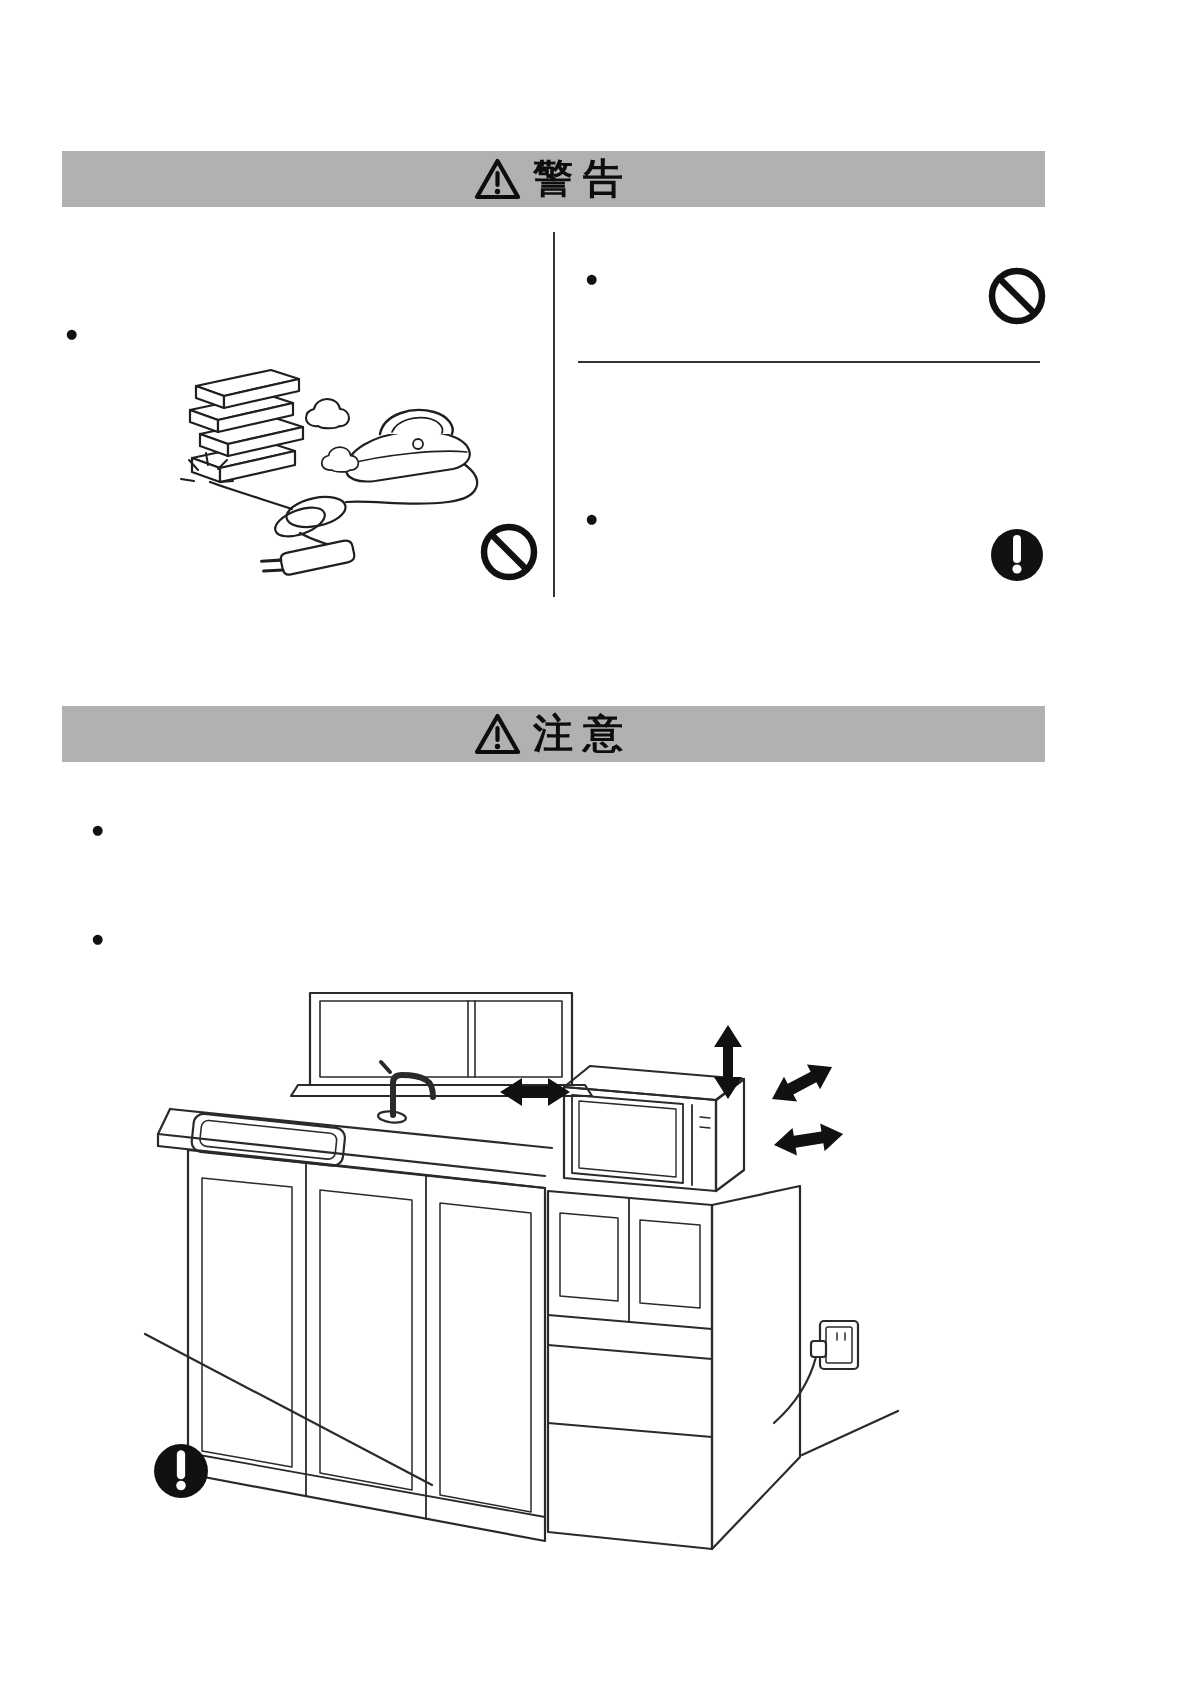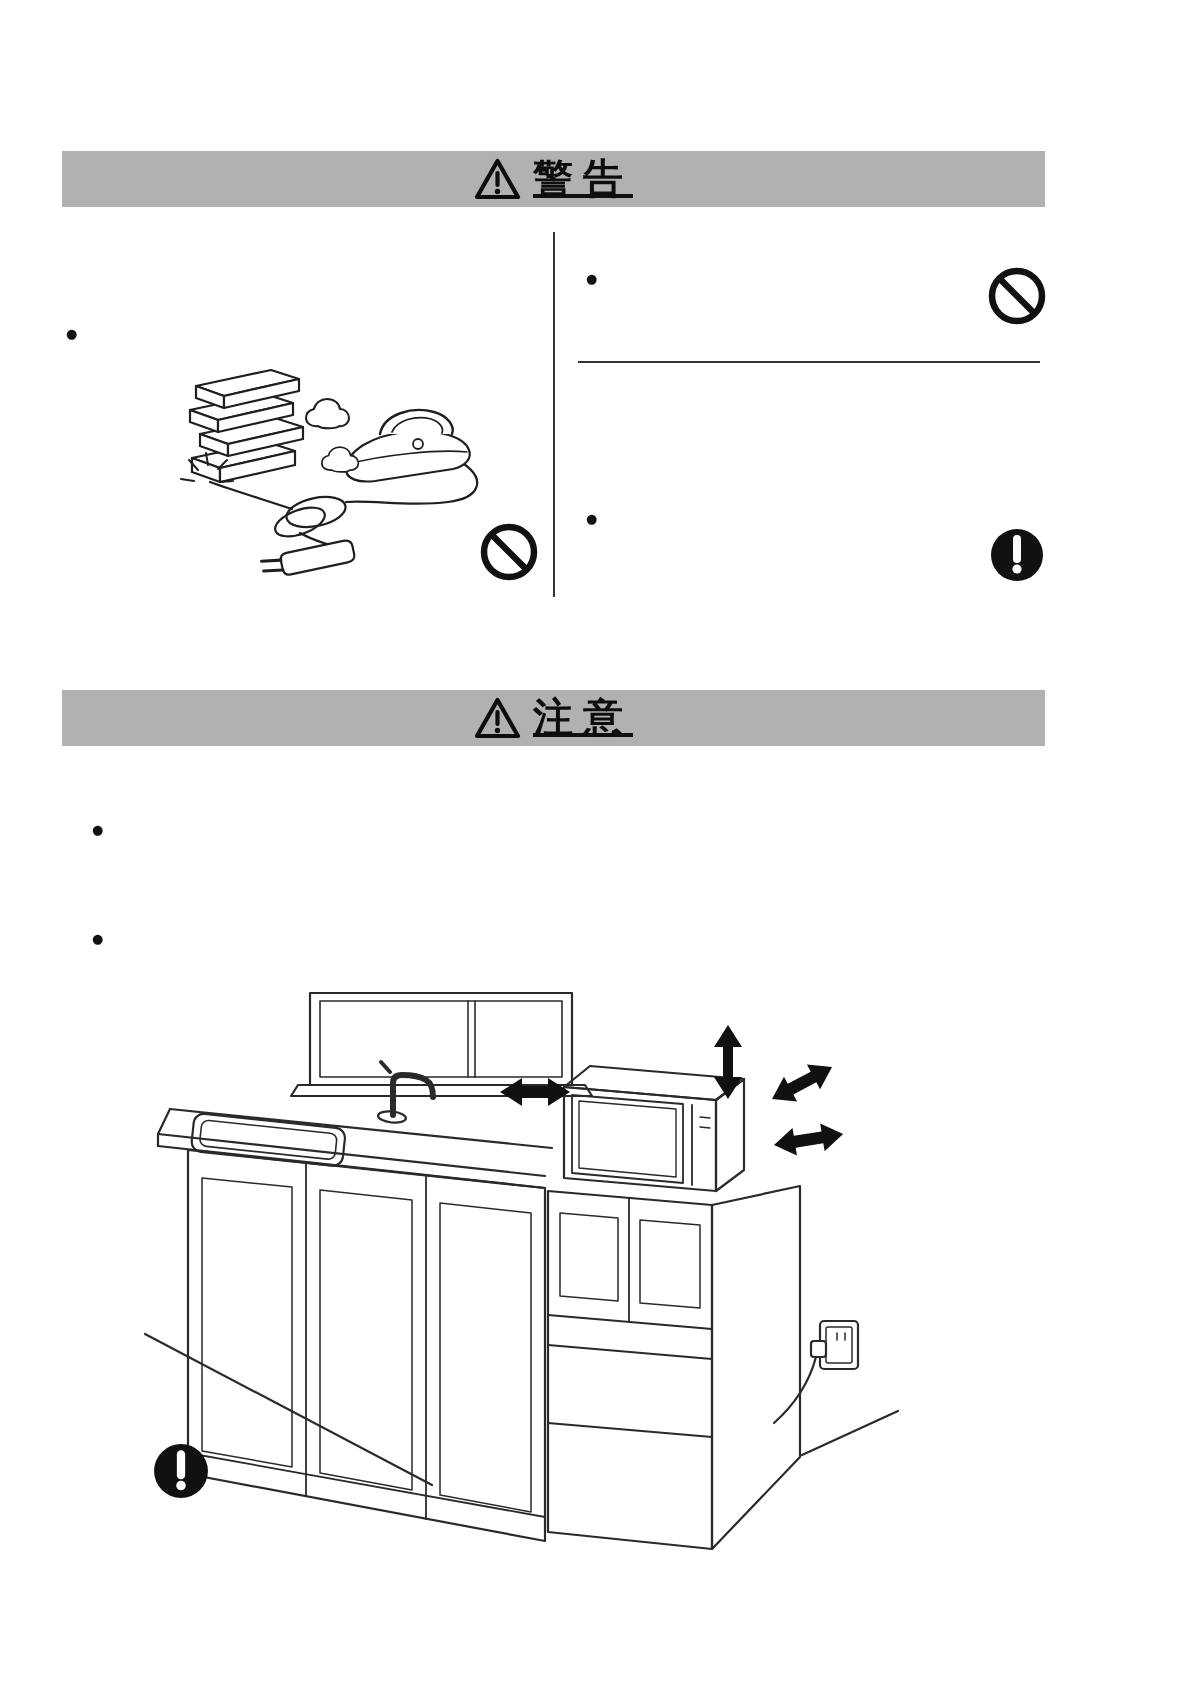--- a/index.html
+++ b/index.html
@@ -3,21 +3,21 @@
 <meta charset="utf-8">
 <style>
   html,body{margin:0;padding:0;background:#fff;}
   .page{
     position:relative;width:1191px;height:1684px;background:#fff;
     font-family:"DejaVu Sans",sans-serif;color:#111;overflow:hidden;
   }
   .abs{position:absolute;}
   .banner{
     position:absolute;left:62px;width:983px;height:56px;background:#b1b1b1;
-    display:flex;align-items:center;justify-content:center;gap:12px;text-decoration:underline;
+    display:flex;align-items:center;justify-content:center;gap:12px;
   }
   .banner-label{
     font-size:40px;font-weight:bold;letter-spacing:10px;color:#0d0d0d;
     line-height:1;transform:translateY(-1px);
   }
   .tri{display:block;}
   .bullet{
     position:absolute;width:10px;height:10px;font-size:13px;line-height:10px;
     color:#111;
   }
@@ -119,21 +119,21 @@
 
   <span class="bullet" style="left:586px;top:514px;">●</span>
   <span class="abs" style="left:990px;top:528px;">
     <svg width="54" height="54" viewBox="0 0 54 54">
       <circle cx="27" cy="27" r="26" fill="#111"></circle>
       <path d="M27,11 L27,31" stroke="#fff" stroke-width="8" stroke-linecap="round"></path>
       <circle cx="27" cy="41" r="4.6" fill="#fff"></circle>
     </svg>
   </span>
 
-  <section class="banner" style="top:690px;">
+  <section class="banner" style="top:706px;">
     <span class="tri">
       <svg width="47" height="42" viewBox="0 0 47 42">
         <path d="M23.5,3 L44,39 L3,39 Z" fill="none" stroke="#0d0d0d" stroke-width="4.2" stroke-linejoin="round"></path>
         <path d="M23.5,15 L23.5,27" stroke="#0d0d0d" stroke-width="4.2" stroke-linecap="round"></path>
         <circle cx="23.5" cy="33.5" r="2.7" fill="#0d0d0d"></circle>
       </svg>
     </span>
     <span class="banner-label">注意</span>
   </section>
 

